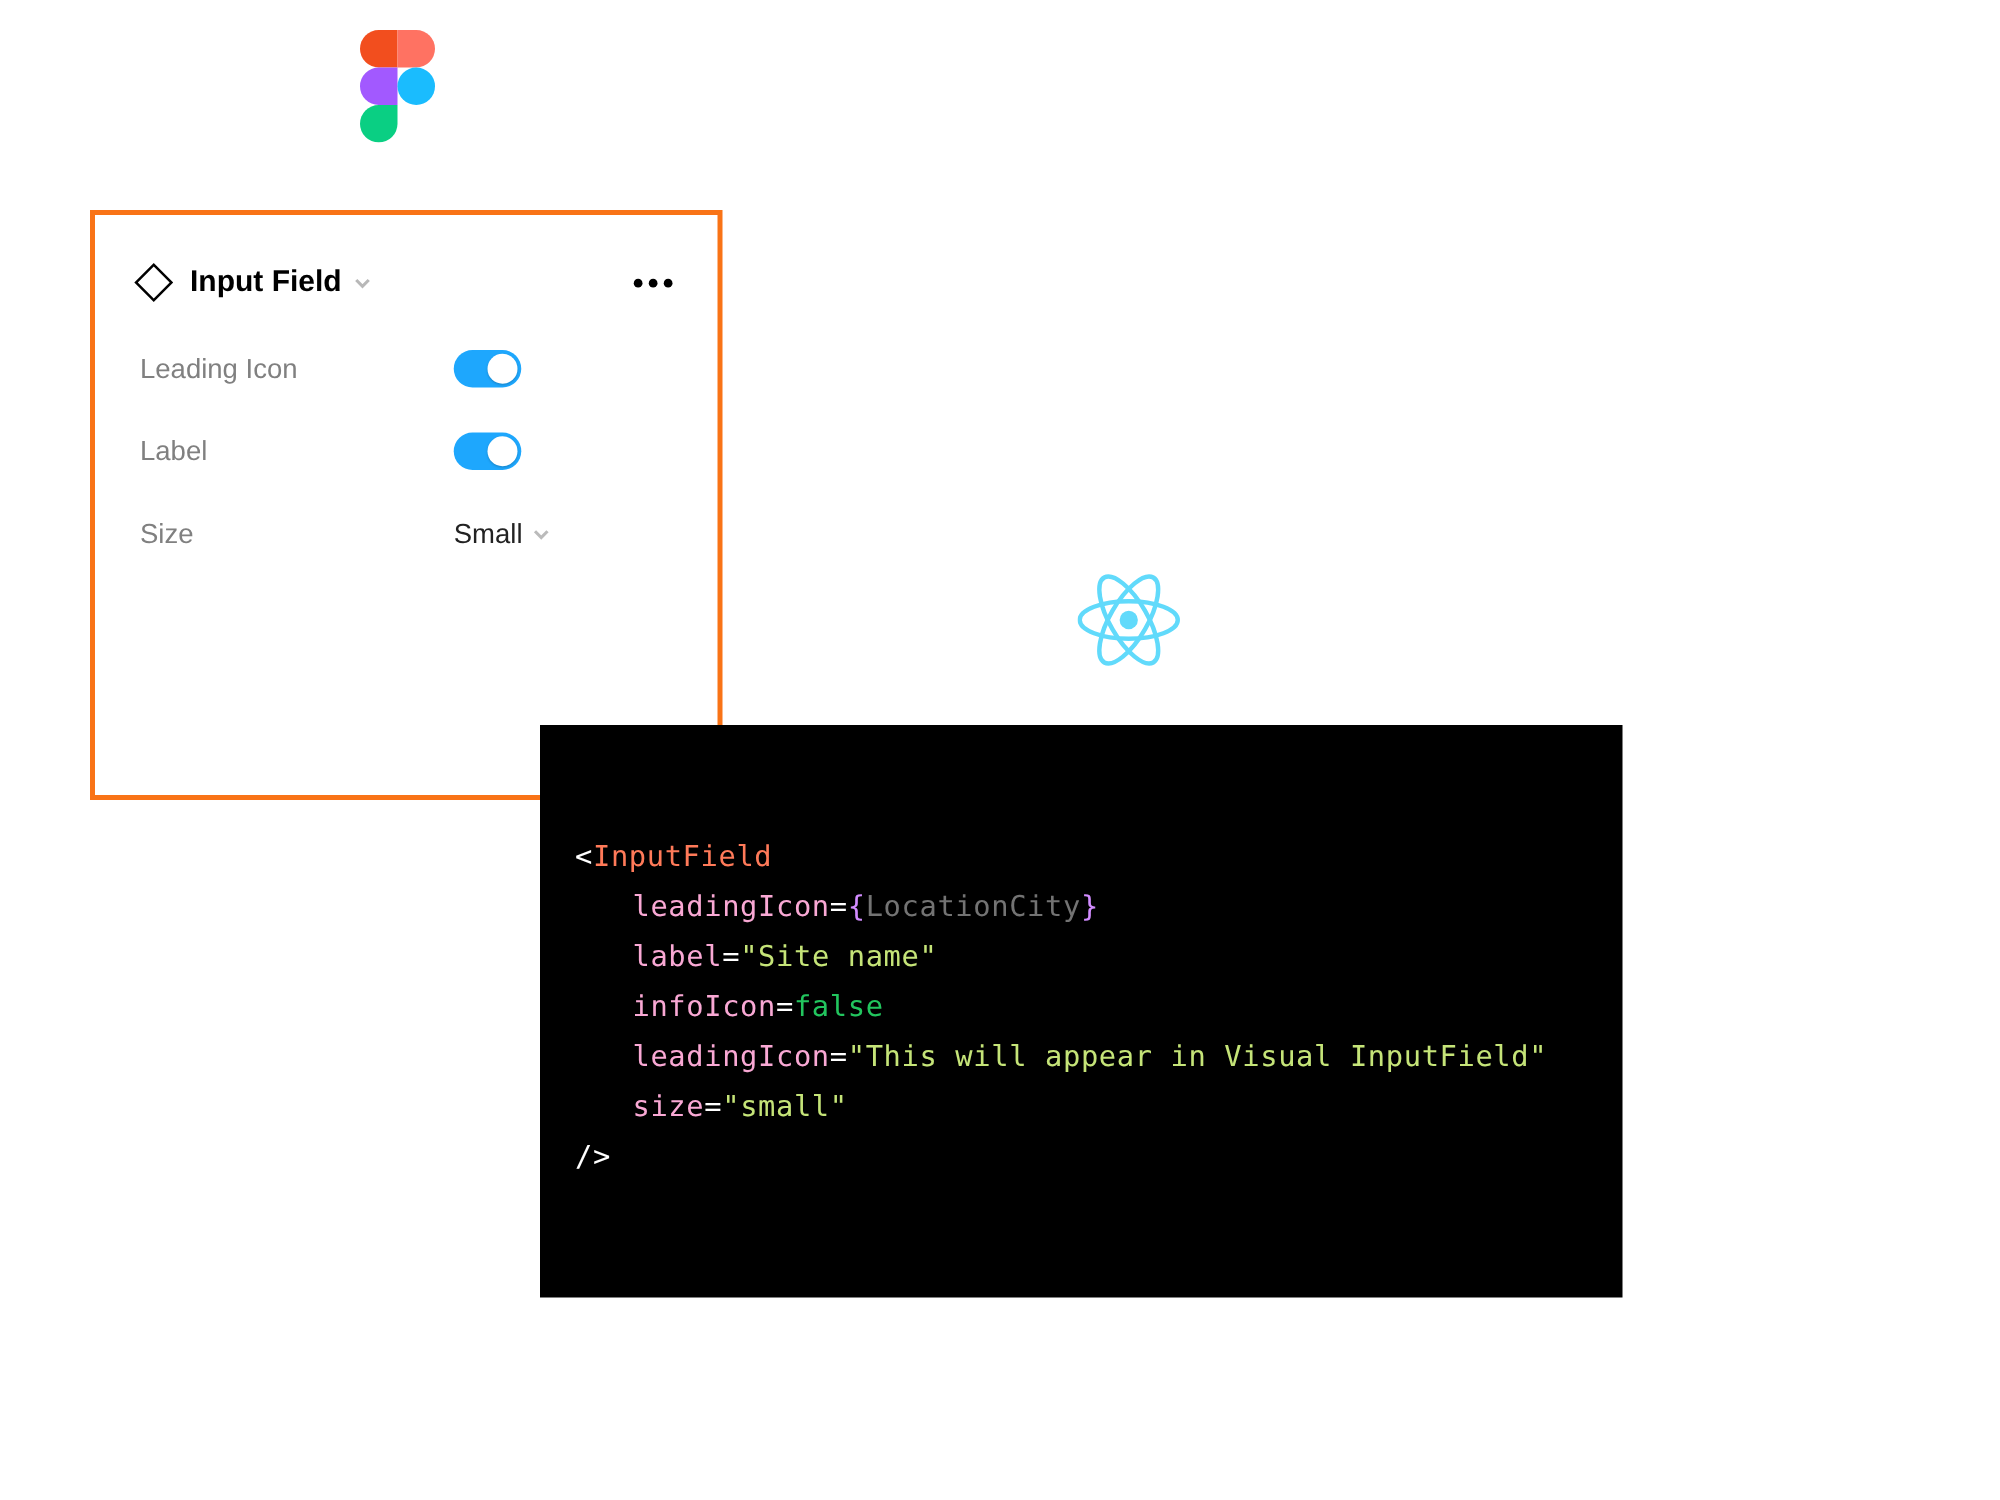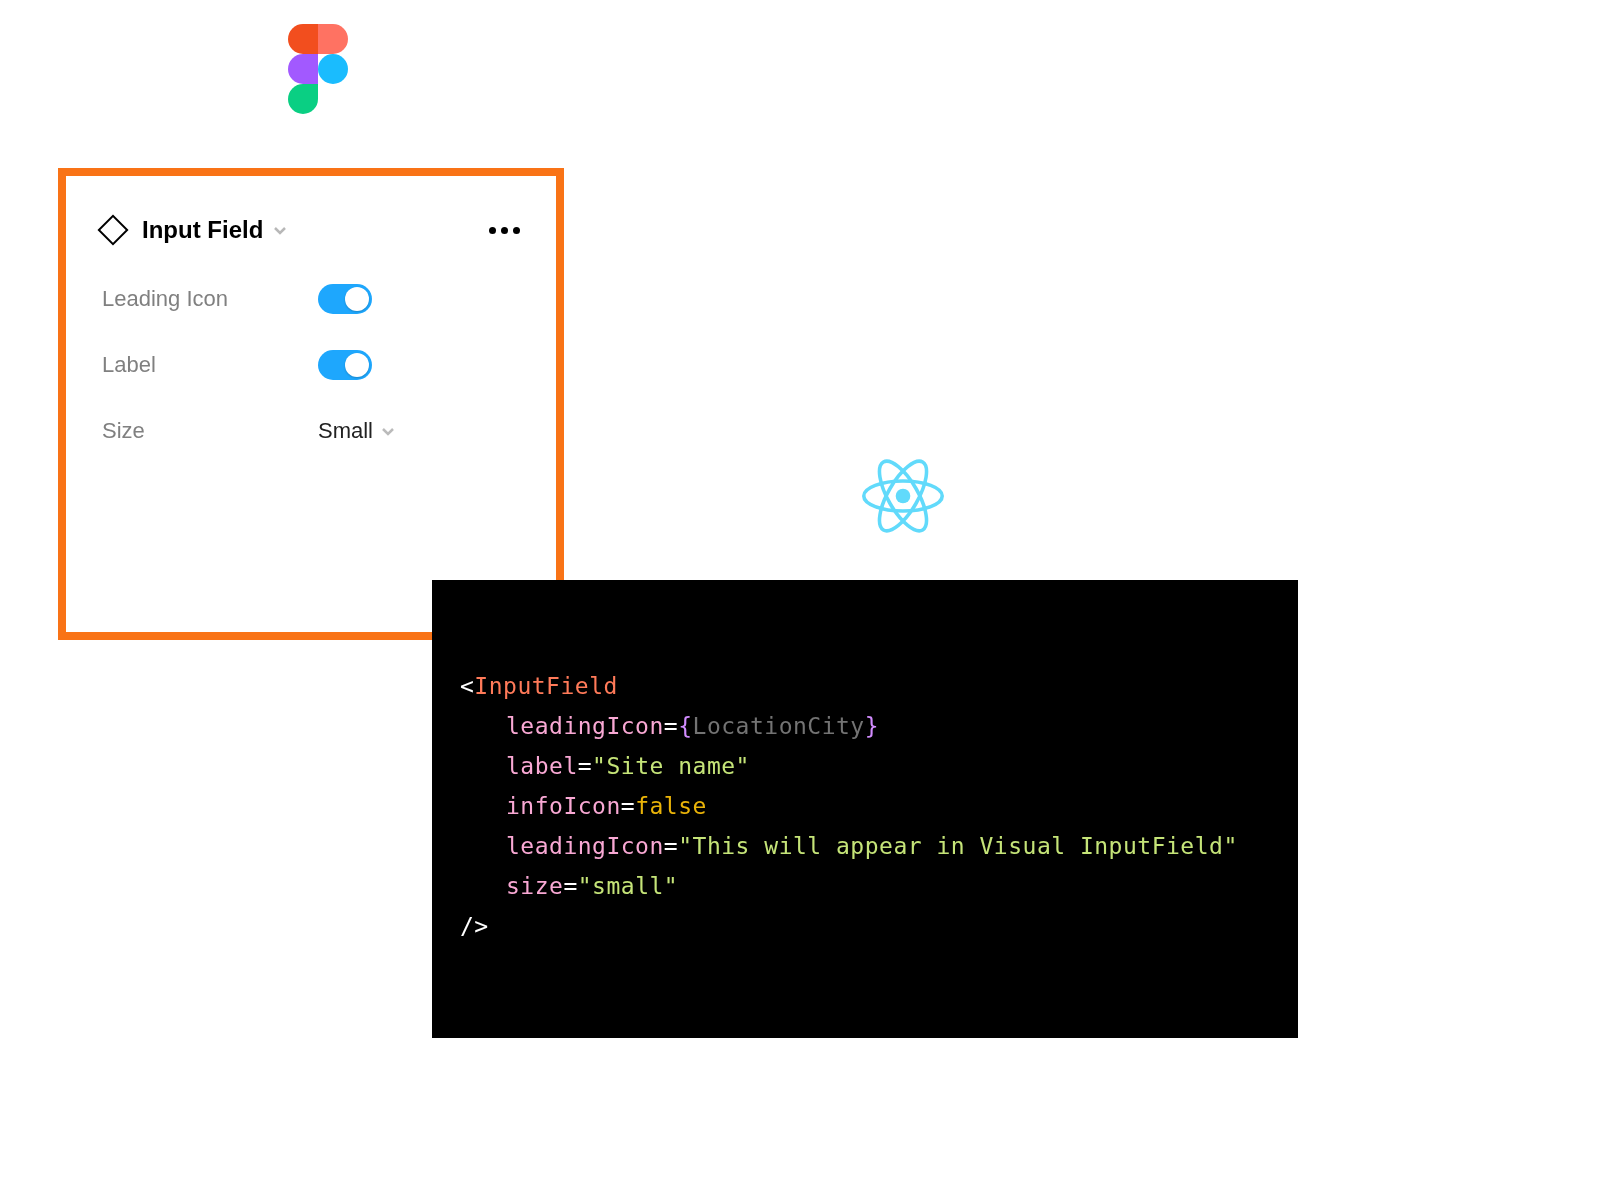--- a/index.html
+++ b/index.html
@@ -18,25 +18,25 @@
       top: 24px;
       left: 288px;
       width: 60px;
       height: 90px;
     }
 
     
     .panel {
       position: absolute;
       top: 168px;
-      left: 58px;
+      left: 72px;
       width: 506px;
       height: 472px;
       background: #ffffff;
-      border: 8px solid #f97316;
+      border: 4px solid #f97316;
       padding: 40px 36px 36px 36px;
     }
 
     .panel-header {
       display: flex;
       align-items: center;
       margin-bottom: 36px;
     }
 
     .diamond-icon {
@@ -75,20 +75,21 @@
       height: 7px;
       background: #000;
       border-radius: 50%;
     }
 
     .row {
       display: flex;
       align-items: center;
       height: 38px;
       margin-bottom: 28px;
+      gap: 35px;
     }
 
     .row-label {
       font-size: 22px;
       color: #808080;
       width: 216px;
     }
 
     .toggle {
       width: 54px;
@@ -151,21 +152,21 @@
       letter-spacing: 0.5px;
     }
 
     .tok-bracket { color: #ffffff; }
     .tok-component { color: #ff7a59; }
     .tok-attr { color: #f9a8d4; }
     .tok-eq { color: #ffffff; }
     .tok-brace { color: #d28cff; }
     .tok-ident { color: #737373; }
     .tok-string { color: #c5e478; }
-    .tok-bool { color: #eab308; }
+    .tok-bool { color: #22c55e; }
     .indent1 { display: inline-block; width: 46px; }
   </style>
 </head>
 <body>
 
 <div class="figma-logo">
   <svg viewBox="0 0 60 90" width="60" height="90">
     <path d="M15 0 h15 v30 h-15 a15 15 0 0 1 0 -30 z" fill="#F24E1E"></path>
     <path d="M30 0 h15 a15 15 0 0 1 0 30 h-15 z" fill="#FF7262"></path>
     <path d="M15 30 h15 v30 h-15 a15 15 0 0 1 0 -30 z" fill="#A259FF"></path>

